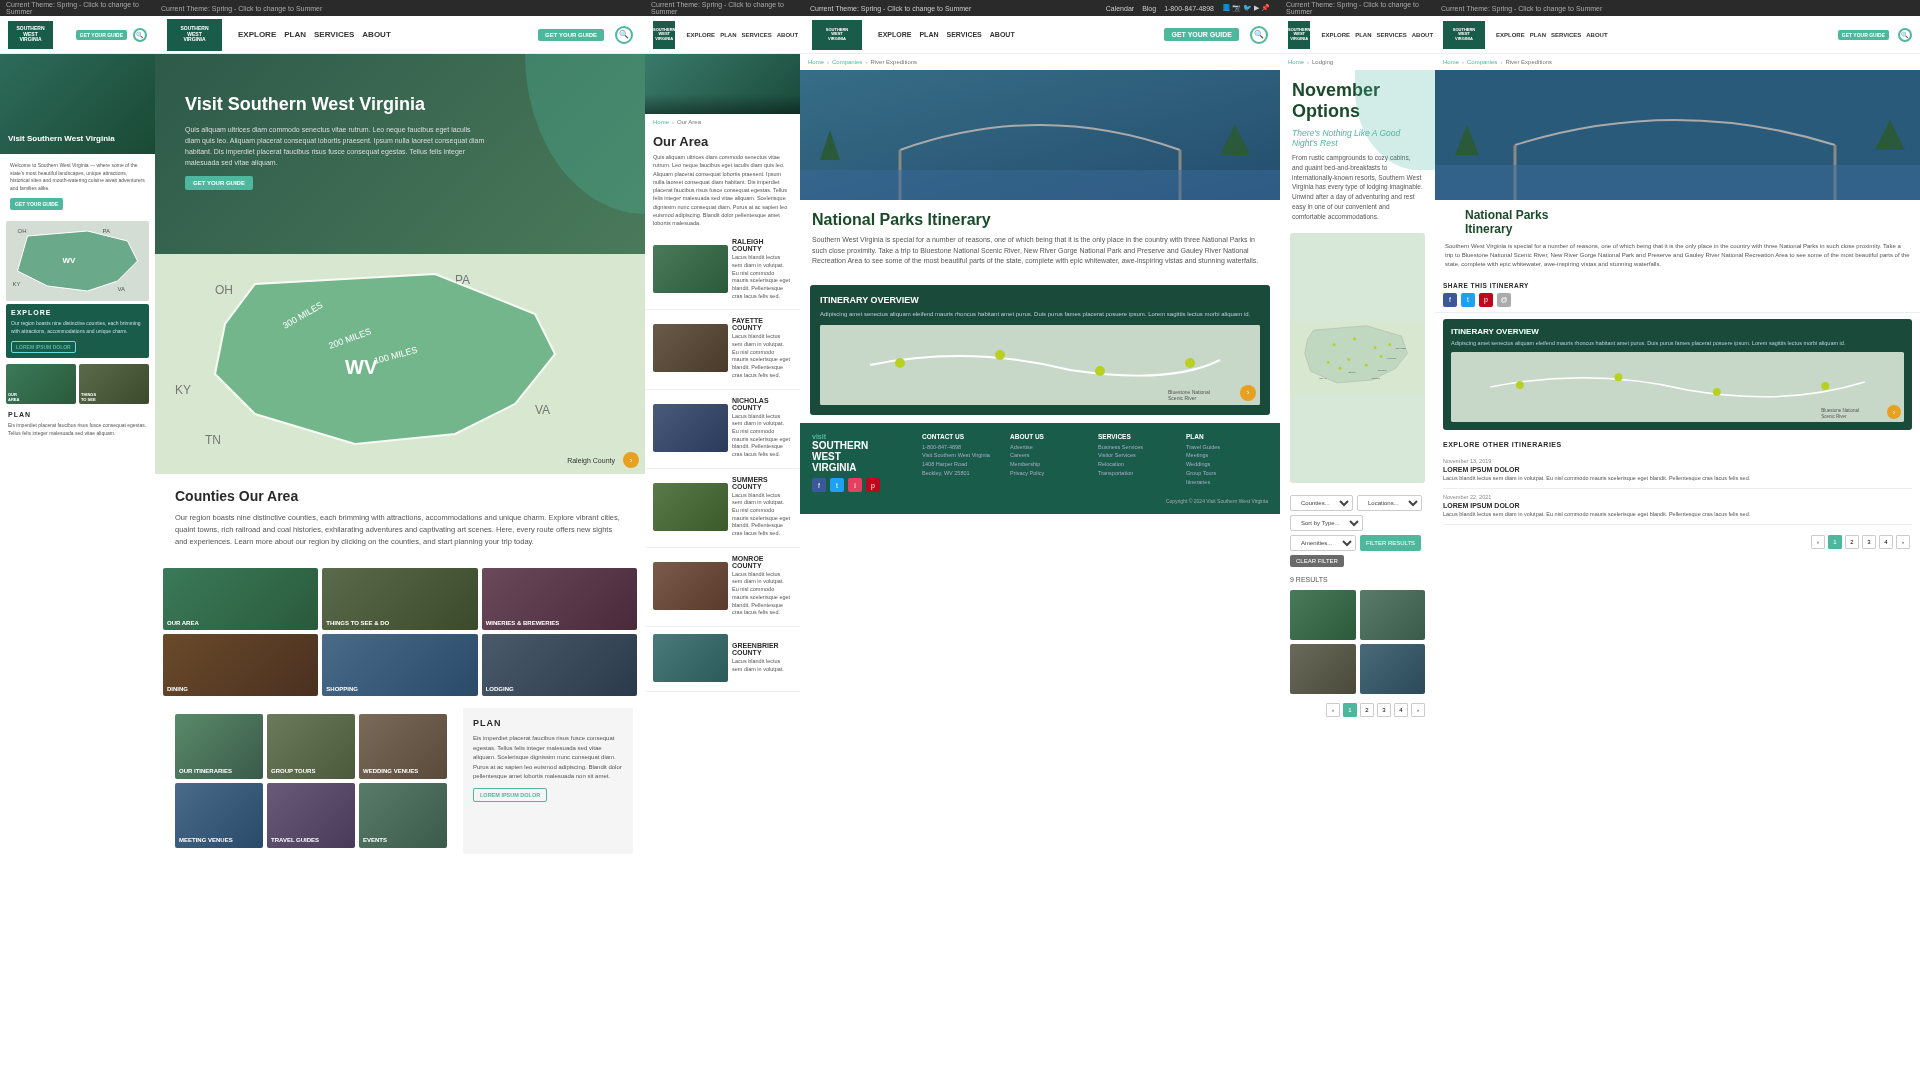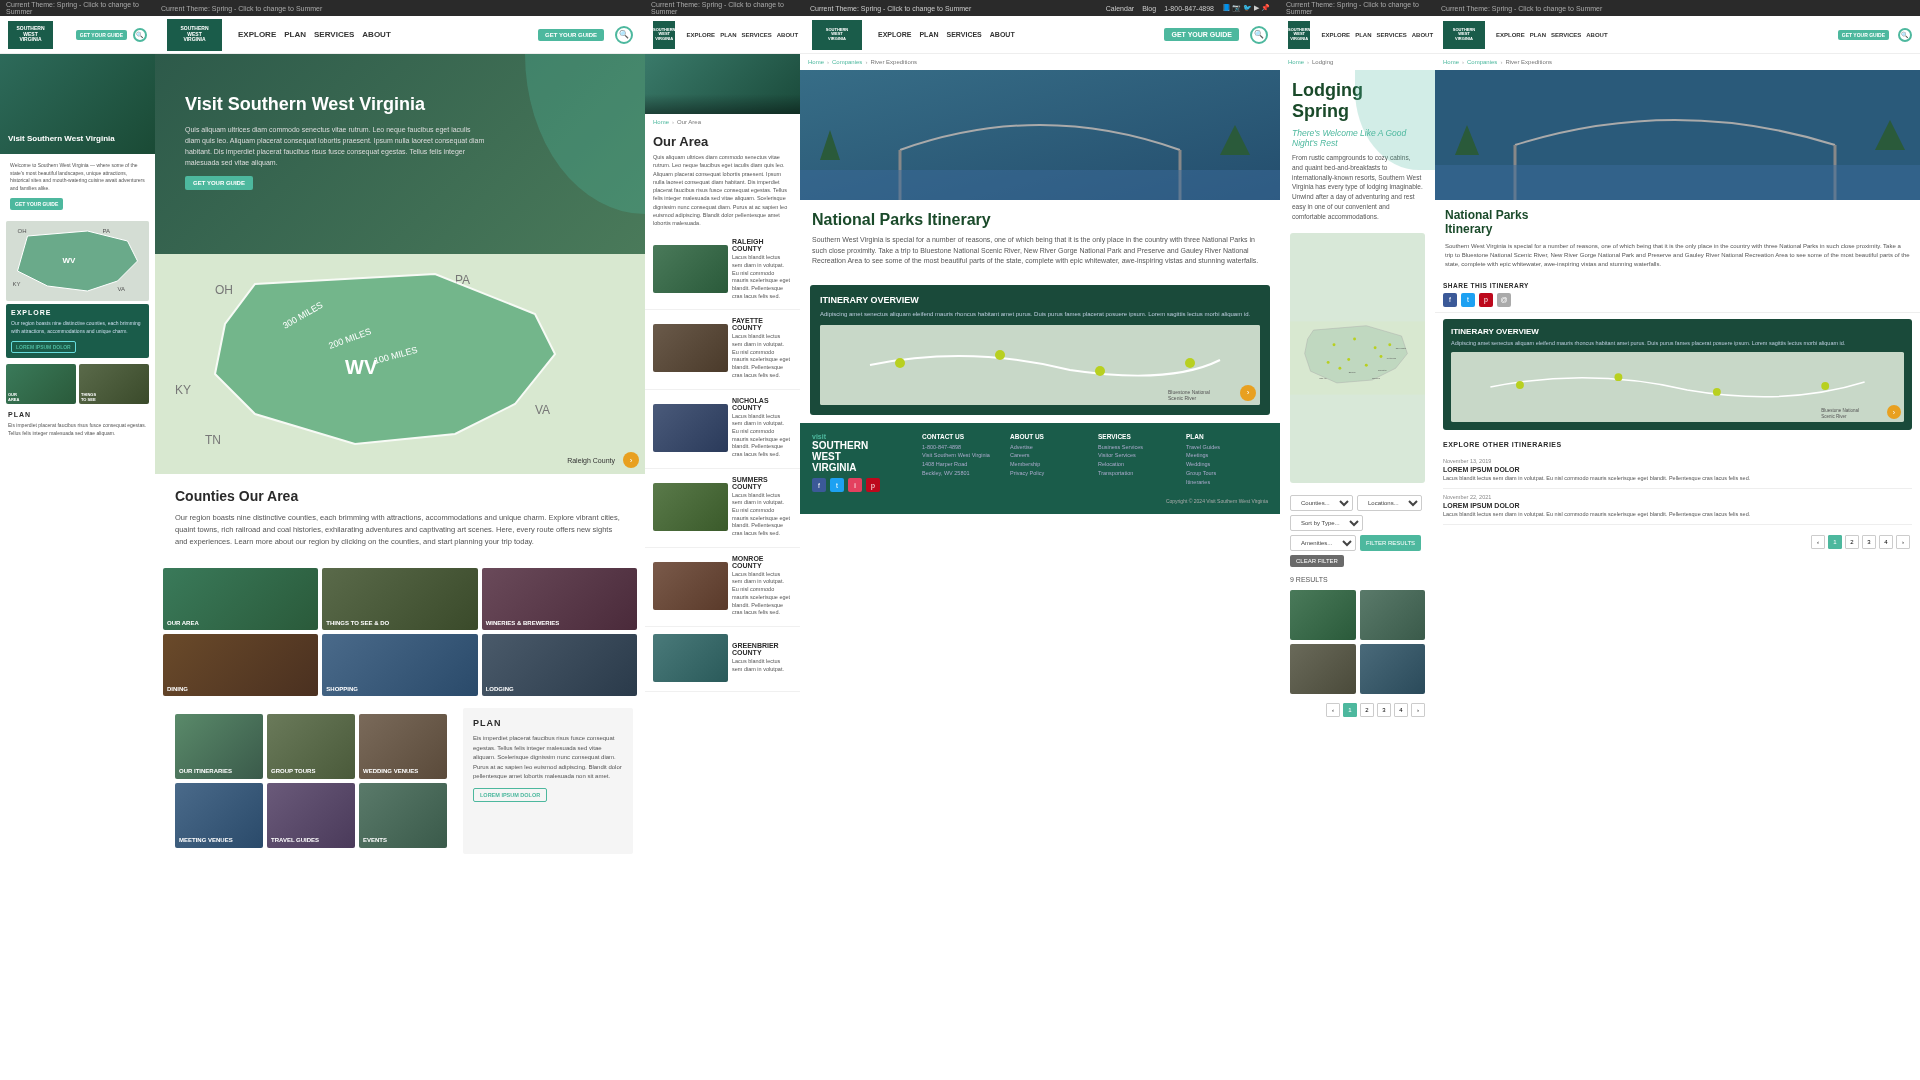--- a/index.html
+++ b/index.html
@@ -1098,22 +1098,22 @@
 
   <div class="breadcrumb">
     <span class="breadcrumb-link">Home</span>
     <span class="breadcrumb-sep">›</span>
     <span>Lodging</span>
   </div>
 
   <div style="position:relative; overflow:hidden;">
     <div style="position:absolute;right:0;top:0;width:80px;height:100px;background:#4db89e;opacity:0.25;border-radius:0 0 0 80%;"></div>
     <div class="lodging-title-section">
-      <div class="lodging-title">Lodging Spring</div>
-      <div class="lodging-subtitle">There's Welcome Like A Good Night's Rest</div>
+      <div class="lodging-title">November Options</div>
+      <div class="lodging-subtitle">There's Nothing Like A Good Night's Rest</div>
       <div class="lodging-text">From rustic campgrounds to cozy cabins, and quaint bed-and-breakfasts to internationally-known resorts, Southern West Virginia has every type of lodging imaginable. Unwind after a day of adventuring and rest easy in one of our convenient and comfortable accommodations.</div>
     </div>
   </div>
 
   <div class="lodging-map">
     <svg width="100%" height="100%" viewBox="0 0 460 250">
       <rect width="460" height="250" fill="#d8e8d0"></rect>
 
       <polygon points="80,30 260,15 380,50 400,110 360,160 280,200 160,210 70,170 50,110 60,60" fill="#c0d8c0" stroke="#aaa" stroke-width="1.5"></polygon>
 
@@ -1194,21 +1194,21 @@
       <rect width="485" height="130" fill="#2a5a7a"></rect>
       <path d="M 80 75 Q 240 25 400 75" stroke="#aaa" stroke-width="2" fill="none"></path>
       <path d="M 80 75 L 80 130 M 400 75 L 400 130" stroke="#888" stroke-width="3"></path>
       <rect y="95" width="485" height="35" fill="#3a6a9a" opacity="0.5"></rect>
       <path d="M 20 85 L 32 55 L 44 85 Z" fill="#2a5a3a"></path>
       <path d="M 440 80 L 455 50 L 470 80 Z" fill="#2a5a3a"></path>
     </svg>
   </div>
 
   <div class="panel5-np-content">
-    <div class="panel5-np-title" style="white-space:pre-line;">National Parks
+    <div class="panel5-np-title" style="white-space:pre-line;margin-left:20px;">National Parks
 Itinerary</div>
     <div class="panel5-np-text">Southern West Virginia is special for a number of reasons, one of which being that it is the only place in the country with three National Parks in such close proximity. Take a trip to Bluestone National Scenic River, New River Gorge National Park and Preserve and Gauley River National Recreation Area to see some of the most beautiful parts of the state, complete with epic whitewater, awe-inspiring vistas and stunning waterfalls.</div>
   </div>
 
   <div class="panel5-share">
     <div class="share-title">SHARE THIS ITINERARY</div>
     <div class="social-icons">
       <div class="social-icon si-fb">f</div>
       <div class="social-icon si-tw">t</div>
       <div class="social-icon si-pi">p</div>

